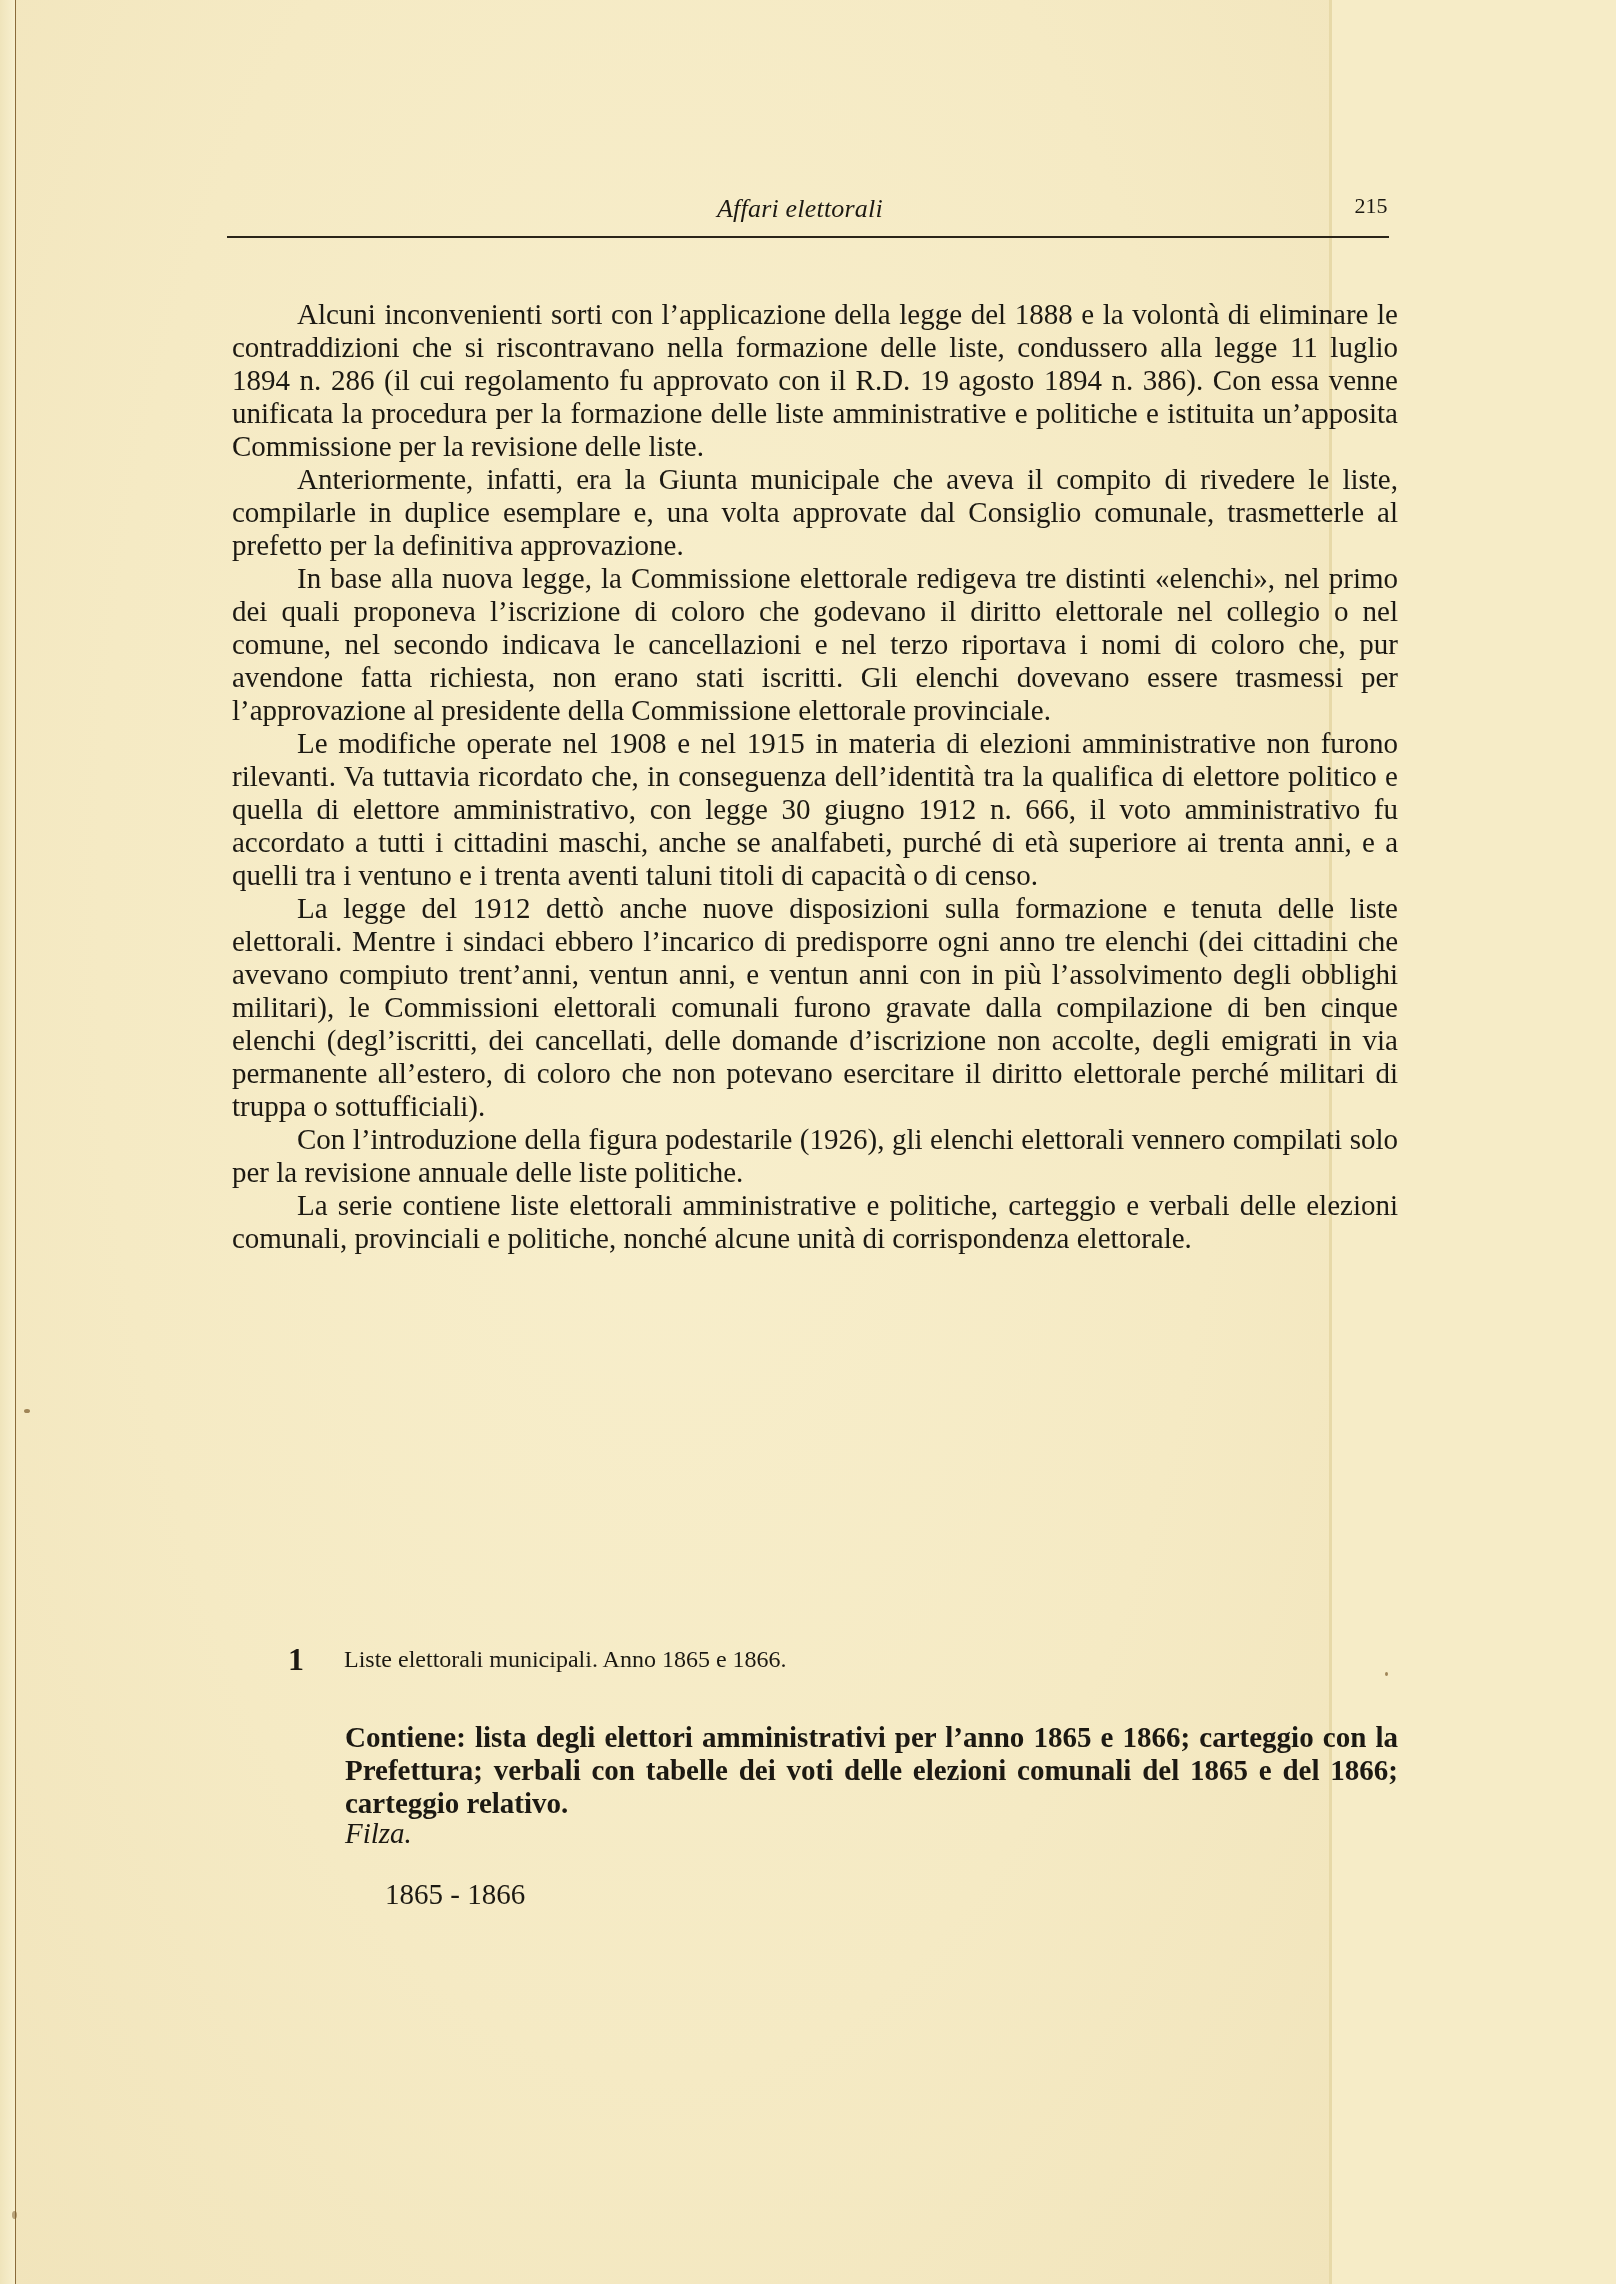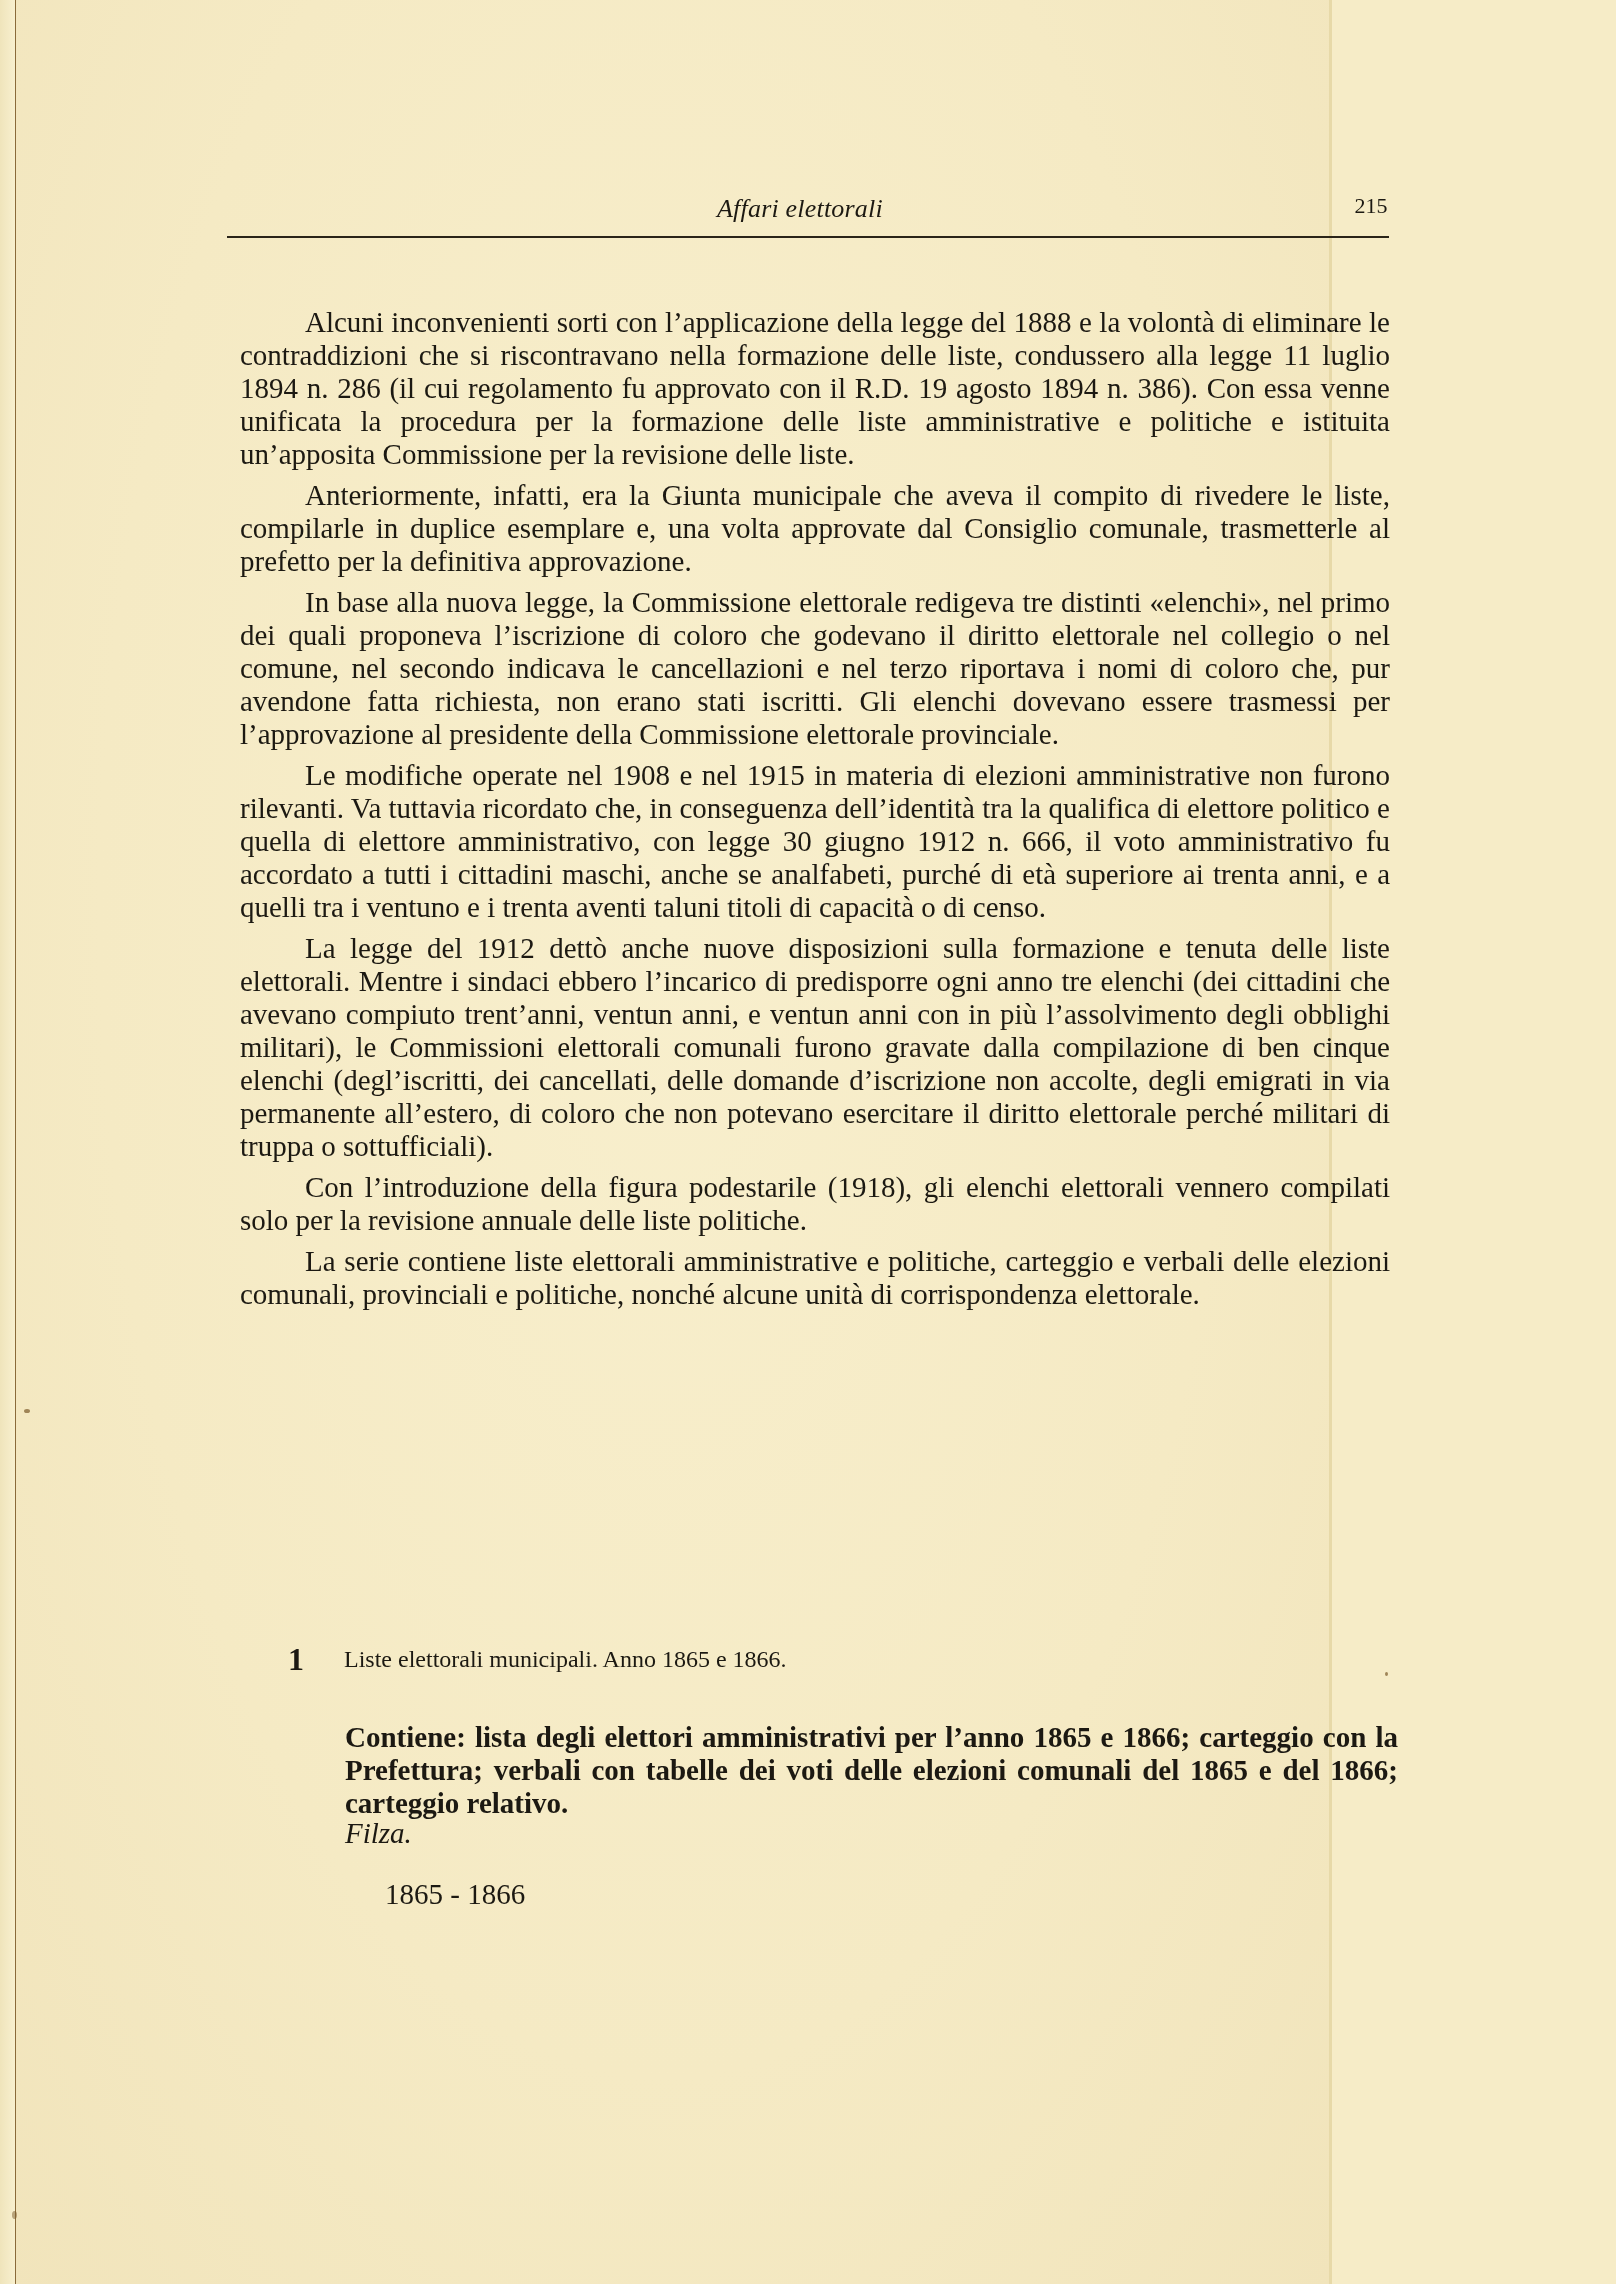--- a/index.html
+++ b/index.html
@@ -68,21 +68,21 @@
       position: absolute;
       left: 232px;
       top: 298px;
       width: 1166px;
       font-size: 29px;
       line-height: 33px;
       text-align: justify;
       hyphens: manual;
     }
     .body-text p {
-      margin: 8px;
+      margin: 0;
       text-indent: 65px;
     }
     .entry {
       position: absolute;
       left: 267px;
       top: 1643px;
       width: 1134px;
       font-size: 29px;
       line-height: 33px;
     }
@@ -138,21 +138,21 @@
     <span class="pagenum">215</span>
   </header>
   <div class="head-rule"></div>
 
   <main class="body-text">
     <p>Alcuni inconvenienti sorti con l’applicazione della legge del 1888 e la volontà di eliminare le contraddizioni che si riscontravano nella formazione delle liste, condussero alla legge 11 luglio 1894 n. 286 (il cui regolamento fu approvato con il R.D. 19 agosto 1894 n. 386). Con essa venne unificata la procedura per la formazione delle liste amministrative e politiche e istituita un’apposita Commissione per la revisione delle liste.</p>
     <p>Anteriormente, infatti, era la Giunta municipale che aveva il compito di rivedere le liste, compilarle in duplice esemplare e, una volta approvate dal Consiglio comunale, trasmetterle al prefetto per la definitiva approvazione.</p>
     <p>In base alla nuova legge, la Commissione elettorale redigeva tre distinti «elenchi», nel primo dei quali proponeva l’iscrizione di coloro che godevano il diritto elettorale nel collegio o nel comune, nel secondo indicava le cancellazioni e nel terzo riportava i nomi di coloro che, pur avendone fatta richiesta, non erano stati iscritti. Gli elenchi dovevano essere trasmessi per l’approvazione al presidente della Commissione elettorale provinciale.</p>
     <p>Le modifiche operate nel 1908 e nel 1915 in materia di elezioni amministrative non furono rilevanti. Va tuttavia ricordato che, in conseguenza dell’identità tra la qualifica di elettore politico e quella di elettore amministrativo, con legge 30 giugno 1912 n. 666, il voto amministrativo fu accordato a tutti i cittadini maschi, anche se analfabeti, purché di età superiore ai trenta anni, e a quelli tra i ventuno e i trenta aventi taluni titoli di capacità o di censo.</p>
     <p>La legge del 1912 dettò anche nuove disposizioni sulla formazione e tenuta delle liste elettorali. Mentre i sindaci ebbero l’incarico di predisporre ogni anno tre elenchi (dei cittadini che avevano compiuto trent’anni, ventun anni, e ventun anni con in più l’assolvimento degli obblighi militari), le Commissioni elettorali comunali furono gravate dalla compilazione di ben cinque elenchi (degl’iscritti, dei cancellati, delle domande d’iscrizione non accolte, degli emigrati in via permanente all’estero, di coloro che non potevano esercitare il diritto elettorale perché militari di truppa o sottufficiali).</p>
-    <p>Con l’introduzione della figura podestarile (1918), gli elenchi elettorali vennero compilati solo per la revisione annuale delle liste politiche.</p>
+    <p>Con l’introduzione della figura podestarile (1926), gli elenchi elettorali vennero compilati solo per la revisione annuale delle liste politiche.</p>
     <p>La serie contiene liste elettorali amministrative e politiche, carteggio e verbali delle elezioni comunali, provinciali e politiche, nonché alcune unità di corrispondenza elettorale.</p>
   </main>
 
   <section class="entry">
     <span class="num">1</span>
     <span class="heading">Liste elettorali municipali. Anno 1865 e 1866.</span>
     <div class="desc">Contiene: lista degli elettori amministrativi per l’anno 1865 e 1866; carteggio con la Prefettura; verbali con tabelle dei voti delle elezioni comunali del 1865 e del 1866; carteggio relativo.</div>
     <div class="type">Filza.</div>
     <div class="dates">1865 - 1866</div>
   </section>

